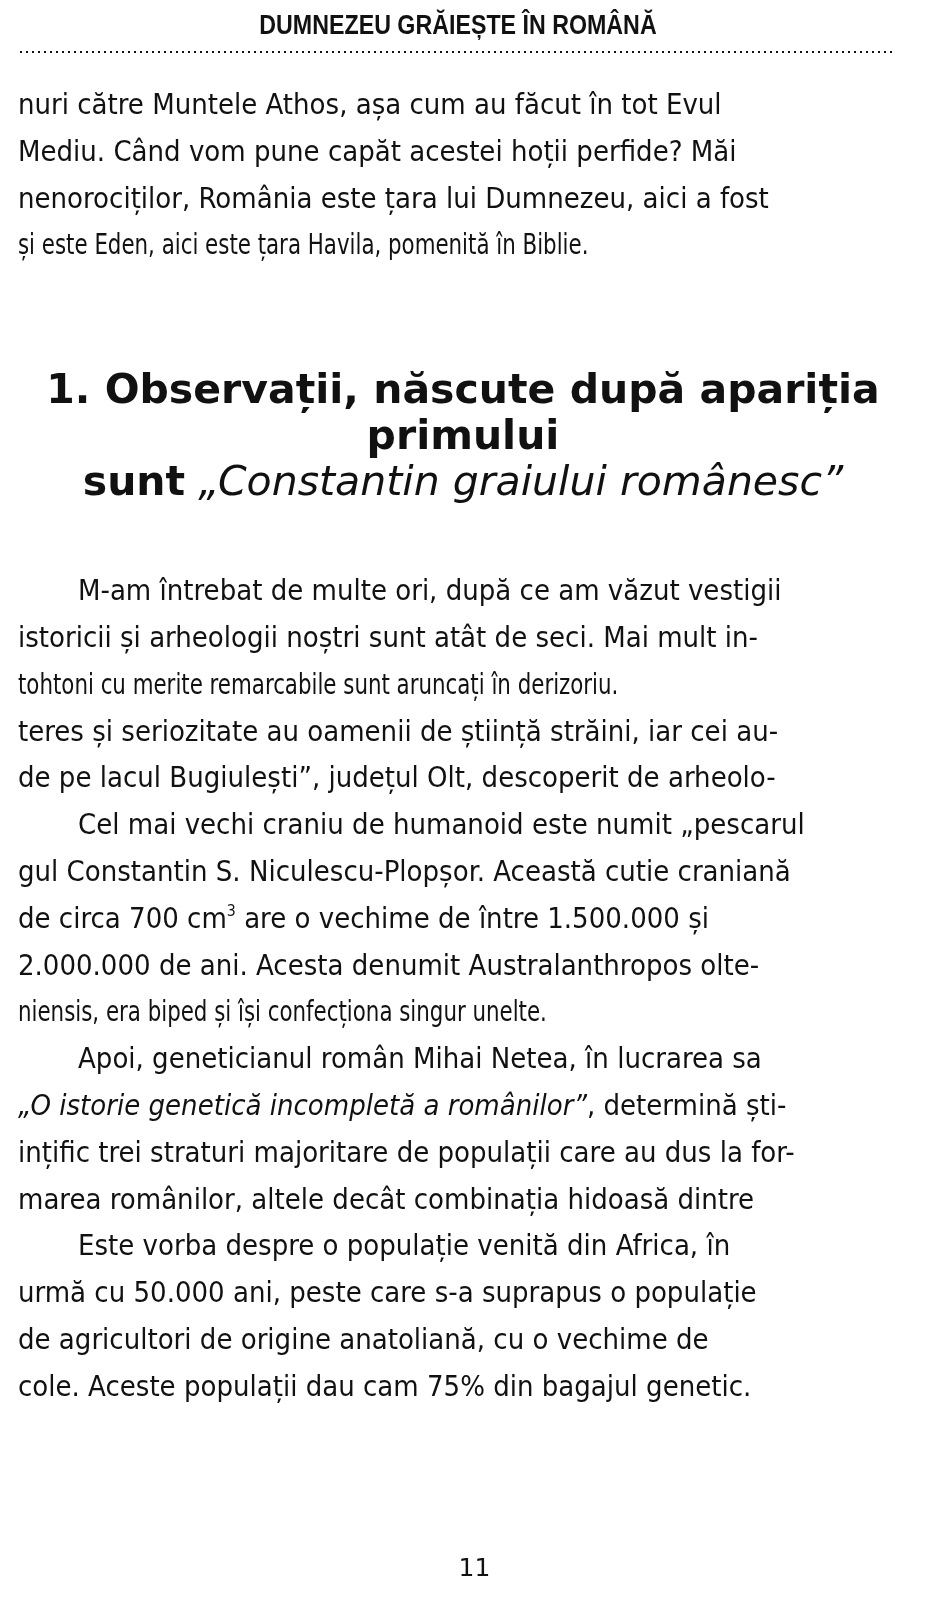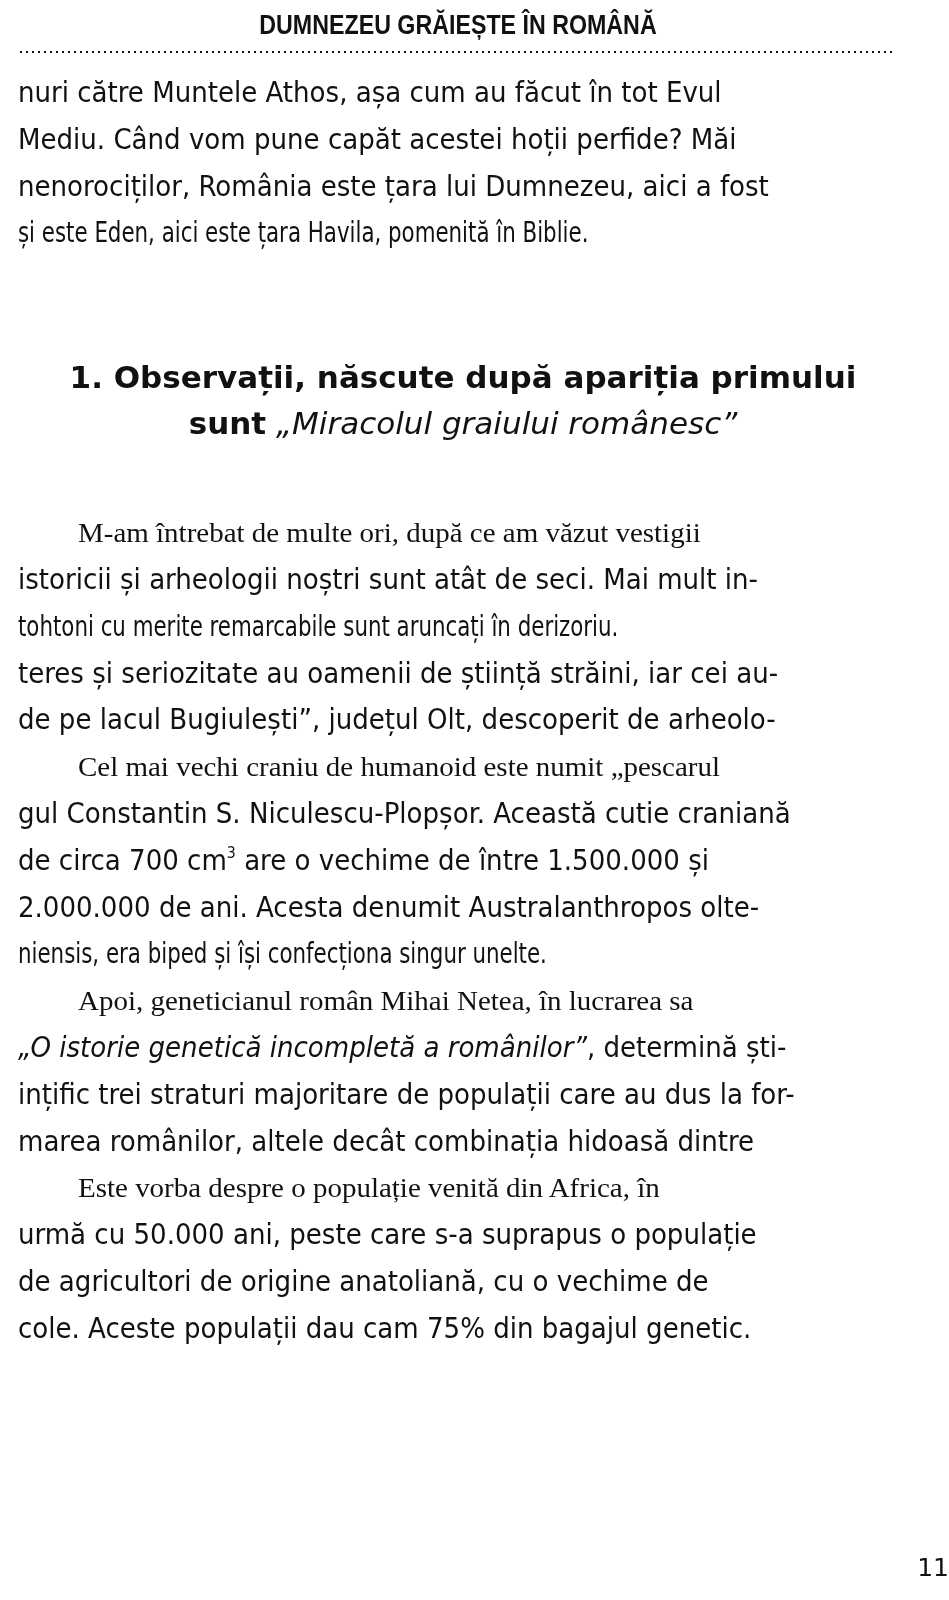--- a/index.html
+++ b/index.html
@@ -15,31 +15,31 @@
     height: 4px; margin-top: 6px; width: 876px;
     background-image: radial-gradient(circle, #111 1.1px, transparent 1.4px);
     background-size: 6px 4px; background-repeat: repeat-x;
   }
   .body-text {
     font-family: "DejaVu Sans", sans-serif; font-size: 27.6px; line-height: 46.8px;
     font-stretch: condensed;
   }
   .line { display: block; white-space: nowrap; text-align: justify; text-align-last: justify; height: 46.8px; }
   .line.last { text-align-last: left; }
-  .indent { padding-left: 60px; font-family: Liberation Serif, serif; }
-  .para1 { margin-top: 16px; }
+  .indent { padding-left: 60px; }
+  .para1 { margin-top: 28px; }
   .heading {
-    font-family: "DejaVu Sans", sans-serif; font-size: 31px; line-height: 46px;
+    font-family: "DejaVu Sans", sans-serif; font-size: 41px; line-height: 46px;
     text-align: center; margin-top: 97px; padding-left: 18px;
   }
   .heading .b { font-weight: bold; }
   .heading .i { font-style: italic; font-weight: normal; }
   .sec-body { margin-top: 64px; }
   .pagenum {
-    position: absolute; left: 0; width: 949px; top: 1553px; text-align: right;
+    position: absolute; left: 0; width: 949px; top: 1553px; text-align: center;
     font-family: "DejaVu Sans", sans-serif; font-size: 25px;
   }
   .cond { display: inline-block; transform-origin: 0 50%; }
   sup { font-size: 15px; line-height: 0; vertical-align: 12px; }
 </style>
 </head>
 <body>
 
 <div class="page">
   <div class="running-head">DUMNEZEU GRĂIEȘTE ÎN ROMÂNĂ</div>
@@ -49,21 +49,21 @@
     <span class="line"><span class="cond" style="transform: scaleX(1.05); white-space: nowrap;">nuri către Muntele Athos, așa cum au făcut în tot Evul</span></span>
     <span class="line"><span class="cond" style="transform: scaleX(1.05); white-space: nowrap;">Mediu. Când vom pune capăt acestei hoții perfide? Măi</span></span>
     <span class="line"><span class="cond" style="transform: scaleX(1.05); white-space: nowrap;">nenorociților, România este țara lui Dumnezeu, aici a fost</span></span>
     <span class="line last"><span class="cond" style="transform: scaleX(0.86); white-space: nowrap;">și este Eden, aici este țara Havila, pomenită în Biblie.</span></span>
   </div>
 
   <div class="heading">
     <div class="b">1. Observații, născute după apariția primului</div>
     <div>
       <span class="b">sunt</span>
-      <span class="i">„Miracolul graiului românesc”</span>
+      <span class="i">„Constantin graiului românesc”</span>
     </div>
   </div>
 
   <div class="body-text sec-body">
     <div>
       <span class="line indent"><span class="cond" style="transform: scaleX(1.05); white-space: nowrap;">M-am întrebat de multe ori, după ce am văzut vestigii</span></span>
       <span class="line"><span class="cond" style="transform: scaleX(1.05); white-space: nowrap;">istoricii și arheologii noștri sunt atât de seci. Mai mult in-</span></span>
       <span class="line last"><span class="cond" style="transform: scaleX(0.86); white-space: nowrap;">tohtoni cu merite remarcabile sunt aruncați în derizoriu.</span></span>
       <span class="line"><span class="cond" style="transform: scaleX(1.05); white-space: nowrap;">teres și seriozitate au oamenii de știință străini, iar cei au-</span></span>
     </div>

